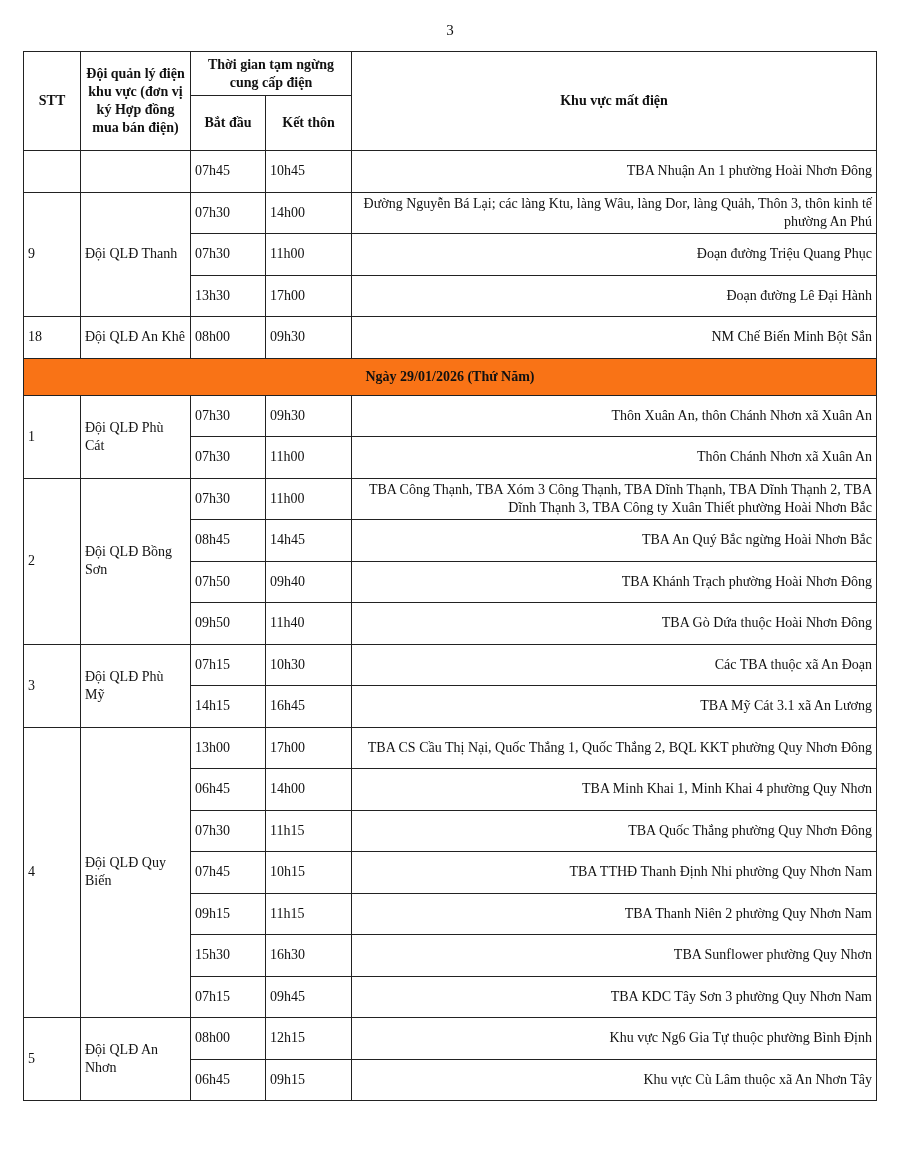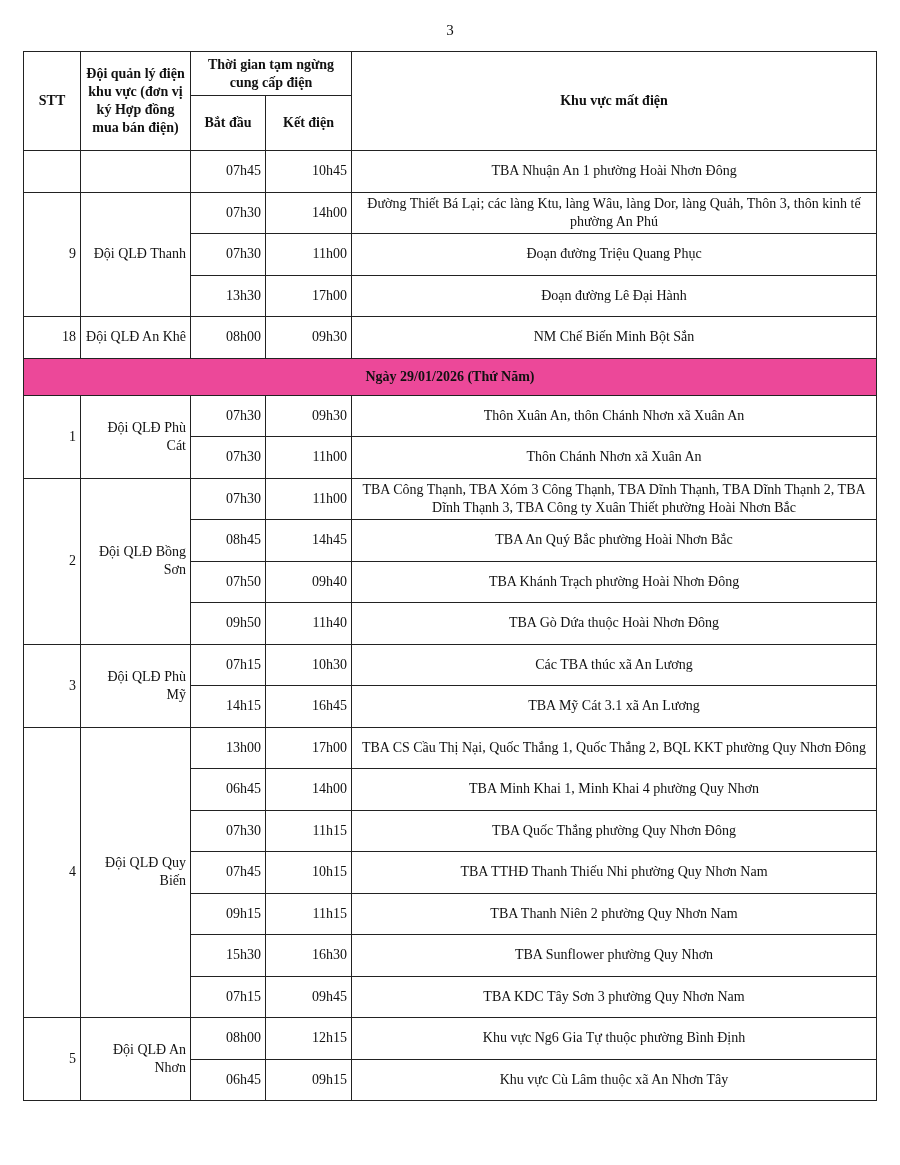--- a/index.html
+++ b/index.html
@@ -8,24 +8,24 @@
   table.schedule {
     position: absolute; left: 23px; top: 51px;
     border-collapse: collapse; table-layout: fixed;
     width: 853px; font-size: 14px;
   }
   table.schedule td, table.schedule th {
     border: 1px solid #222; padding: 0 4px; vertical-align: middle;
     line-height: 18px; box-sizing: border-box;
   }
   th { font-weight: bold; text-align: center; }
-  .c { text-align: right; }
-  .l { text-align: center; }
+  .c { text-align: left; }
+  .l { text-align: right; }
   tr.r { height: 41.5px; }
-  tr.date-row td { background: #ec4899; font-weight: bold; text-align: center; height: 37px; margin-left: 8px; }
+  tr.date-row td { background: #f97316; font-weight: bold; text-align: center; height: 37px; margin-left: 8px; }
 </style>
 </head>
 <body>
 
 <div class="page-number">3</div>
 
 <table class="schedule">
   <colgroup>
     <col style="width:57px">
       <col style="width:110px">
@@ -35,39 +35,39 @@
   </colgroup>
   <thead>
     <tr style="height:44px">
       <th rowspan="2">STT</th>
       <th rowspan="2">Đội quản lý điện khu vực (đơn vị ký Hợp đồng mua bán điện)</th>
       <th colspan="2">Thời gian tạm ngừng cung cấp điện</th>
       <th rowspan="2">Khu vực mất điện</th>
     </tr>
     <tr style="height:55px">
       <th>Bắt đầu</th>
-      <th>Kết điện</th>
+      <th>Kết thôn</th>
     </tr>
   </thead>
   <tbody>
 
     <tr class="r">
       <td class="c"></td>
       <td class="c"></td>
       <td class="c">07h45</td>
       <td class="c">10h45</td>
       <td class="l">TBA Nhuận An 1 phường Hoài Nhơn Đông</td>
     </tr>
 
     <tr class="r">
       <td class="c" rowspan="3">9</td>
       <td class="c" rowspan="3">Đội QLĐ Thanh</td>
       <td class="c">07h30</td>
       <td class="c">14h00</td>
-      <td class="l">Đường Thiết Bá Lại; các làng Ktu, làng Wâu, làng Dor,  làng Quảh, Thôn 3, thôn kinh tế phường An Phú</td>
+      <td class="l">Đường Nguyễn Bá Lại; các làng Ktu, làng Wâu, làng Dor,  làng Quảh, Thôn 3, thôn kinh tế phường An Phú</td>
     </tr>
     <tr class="r">
       <td class="c">07h30</td>
       <td class="c">11h00</td>
       <td class="l">Đoạn đường Triệu Quang Phục</td>
     </tr>
     <tr class="r">
       <td class="c">13h30</td>
       <td class="c">17h00</td>
       <td class="l">Đoạn đường Lê Đại Hành</td>
@@ -101,39 +101,39 @@
     <tr class="r">
       <td class="c" rowspan="4">2</td>
       <td class="c" rowspan="4">Đội QLĐ Bồng Sơn</td>
       <td class="c">07h30</td>
       <td class="c">11h00</td>
       <td class="l">TBA Công Thạnh, TBA Xóm 3 Công Thạnh, TBA Dĩnh Thạnh, TBA Dĩnh Thạnh 2, TBA Dĩnh Thạnh 3, TBA Công ty Xuân Thiết phường Hoài Nhơn Bắc</td>
     </tr>
     <tr class="r">
       <td class="c">08h45</td>
       <td class="c">14h45</td>
-      <td class="l">TBA An Quý Bắc phường Hoài Nhơn Bắc</td>
+      <td class="l">TBA An Quý Bắc ngừng Hoài Nhơn Bắc</td>
     </tr>
     <tr class="r">
       <td class="c">07h50</td>
       <td class="c">09h40</td>
       <td class="l">TBA Khánh Trạch phường Hoài Nhơn Đông</td>
     </tr>
     <tr class="r">
       <td class="c">09h50</td>
       <td class="c">11h40</td>
       <td class="l">TBA Gò Dứa thuộc Hoài Nhơn Đông</td>
     </tr>
 
     <tr class="r">
       <td class="c" rowspan="2">3</td>
       <td class="c" rowspan="2">Đội QLĐ Phù Mỹ</td>
       <td class="c">07h15</td>
       <td class="c">10h30</td>
-      <td class="l">Các TBA thúc xã An Lương</td>
+      <td class="l">Các TBA thuộc xã An Đoạn</td>
     </tr>
     <tr class="r">
       <td class="c">14h15</td>
       <td class="c">16h45</td>
       <td class="l">TBA Mỹ Cát 3.1 xã An Lương</td>
     </tr>
 
     <tr class="r">
       <td class="c" rowspan="7">4</td>
       <td class="c" rowspan="7">Đội QLĐ Quy Biến</td>
@@ -147,21 +147,21 @@
       <td class="l">TBA Minh Khai 1, Minh Khai 4 phường Quy Nhơn</td>
     </tr>
     <tr class="r">
       <td class="c">07h30</td>
       <td class="c">11h15</td>
       <td class="l">TBA Quốc Thắng phường Quy Nhơn Đông</td>
     </tr>
     <tr class="r">
       <td class="c">07h45</td>
       <td class="c">10h15</td>
-      <td class="l">TBA TTHĐ Thanh Thiếu Nhi phường Quy Nhơn Nam</td>
+      <td class="l">TBA TTHĐ Thanh Định Nhi phường Quy Nhơn Nam</td>
     </tr>
     <tr class="r">
       <td class="c">09h15</td>
       <td class="c">11h15</td>
       <td class="l">TBA Thanh Niên 2 phường Quy Nhơn Nam</td>
     </tr>
     <tr class="r">
       <td class="c">15h30</td>
       <td class="c">16h30</td>
       <td class="l">TBA Sunflower phường Quy Nhơn</td>

